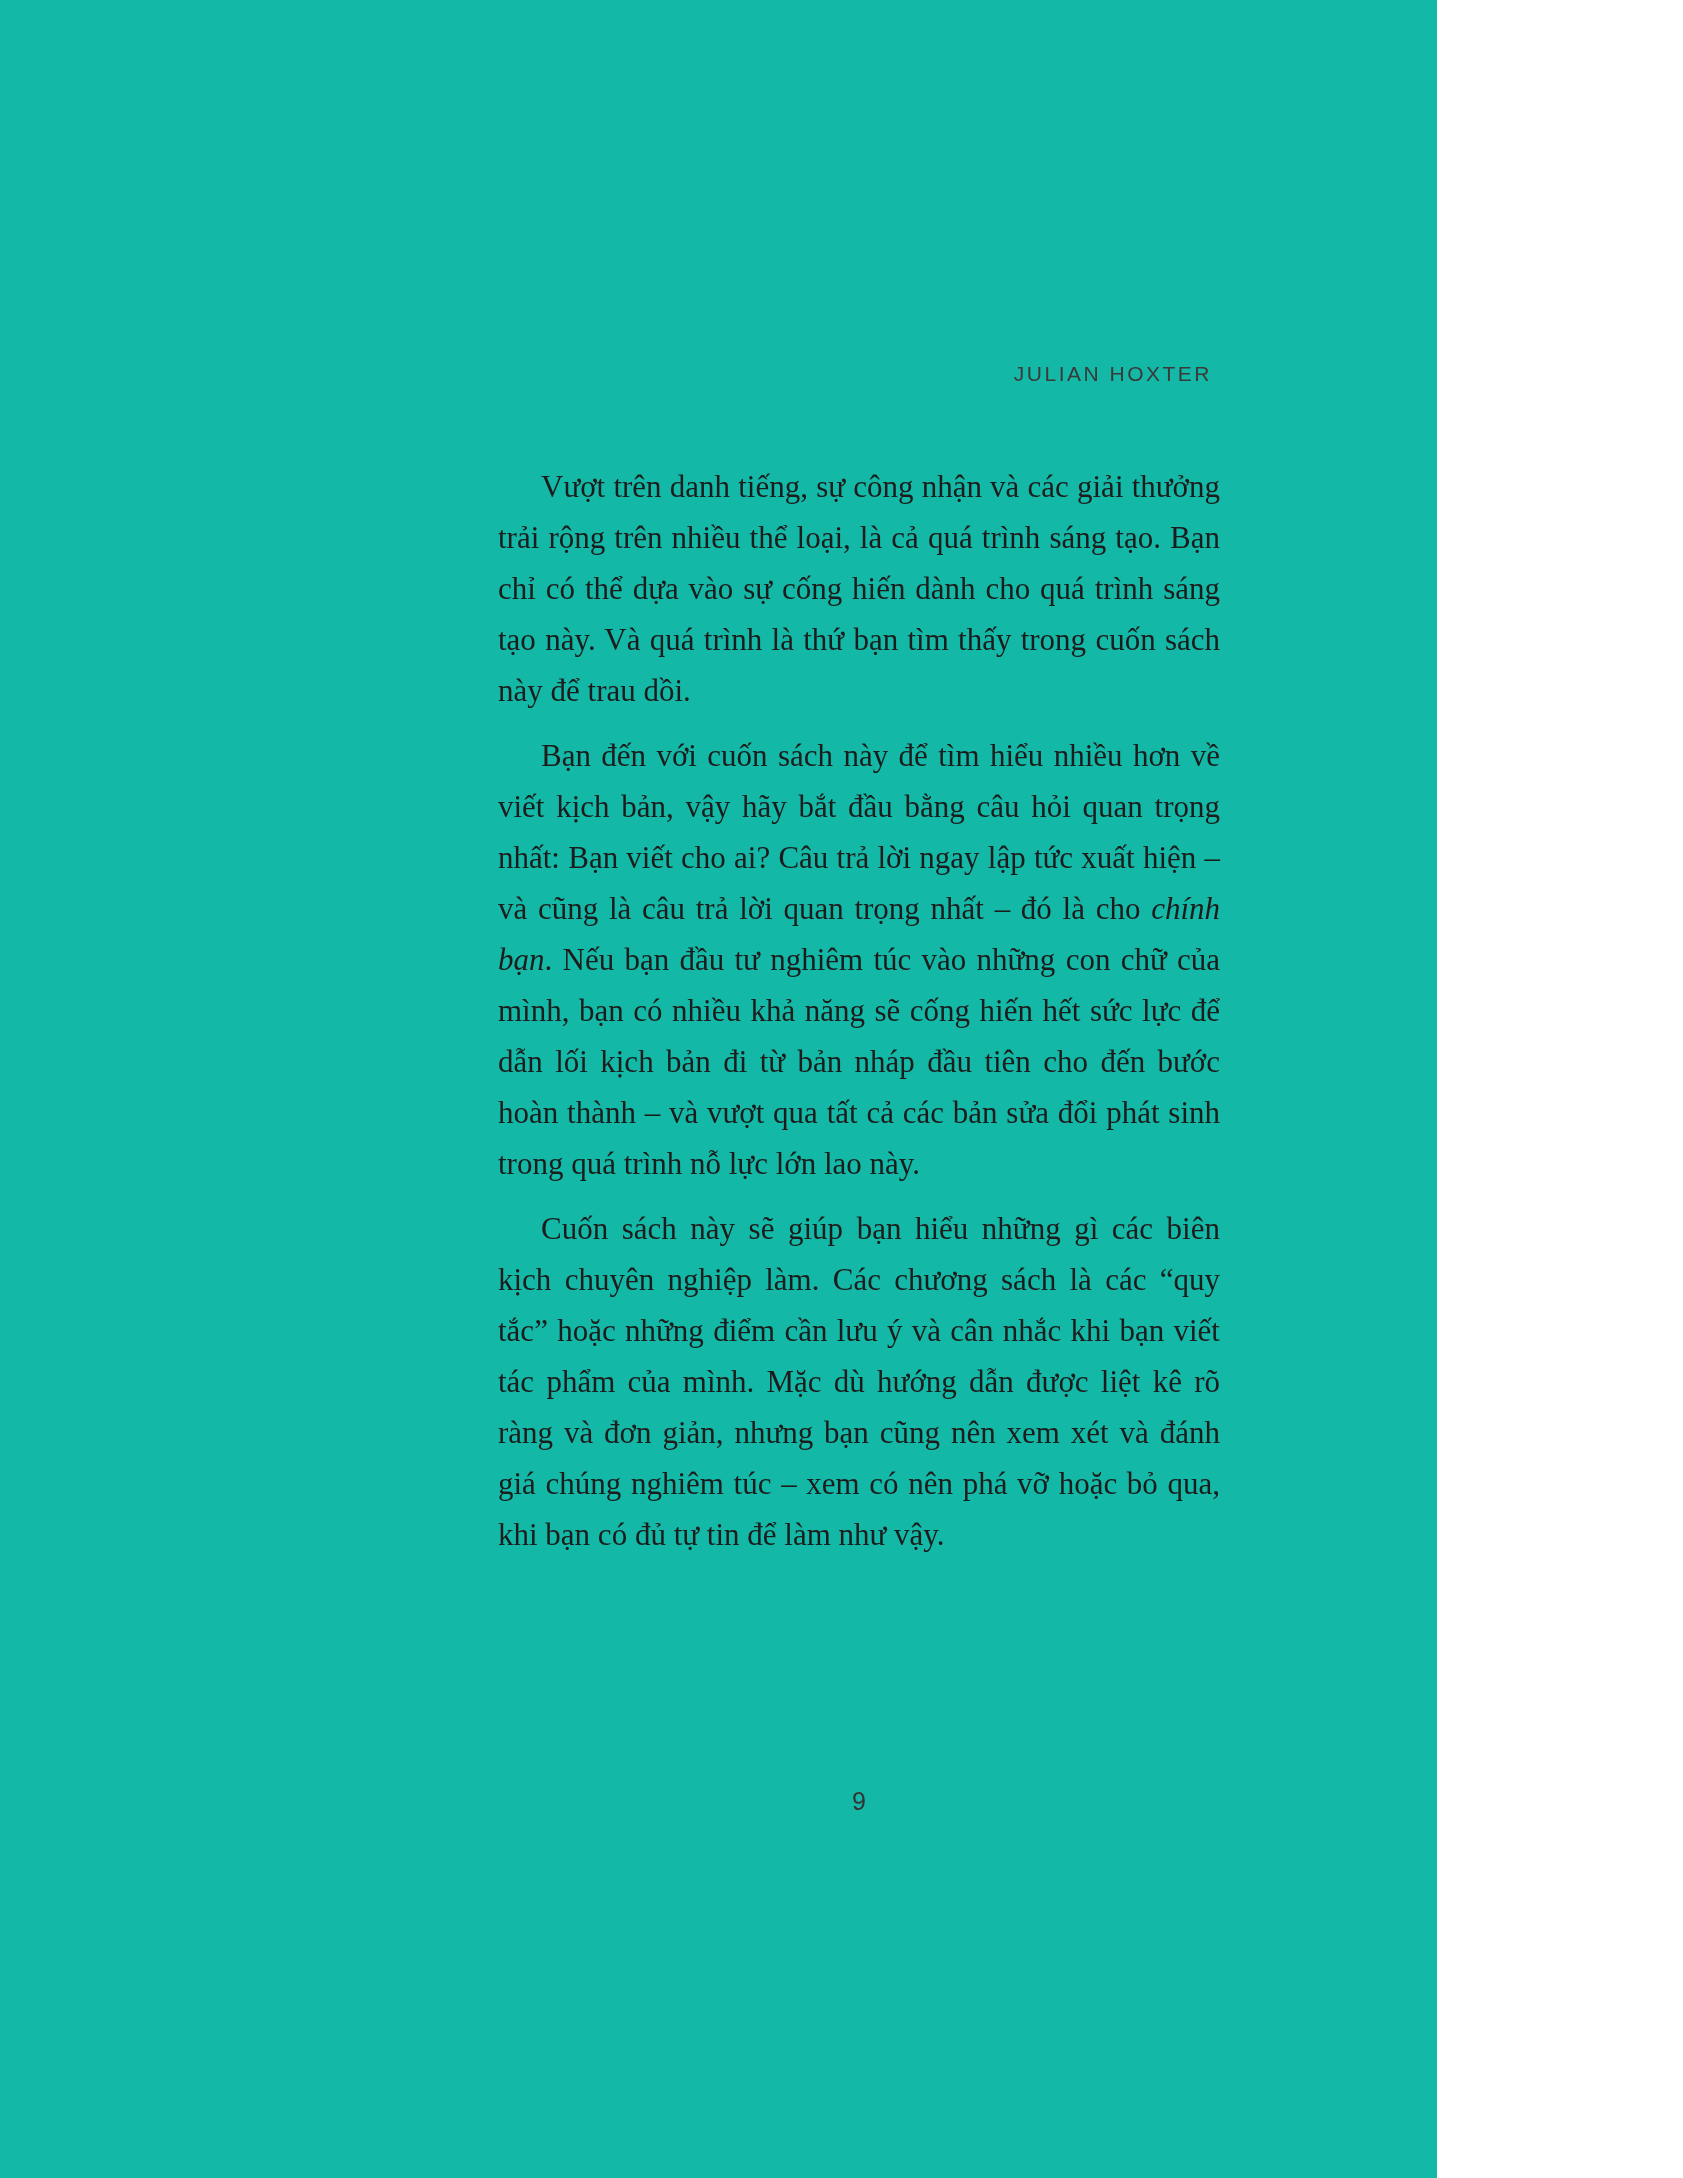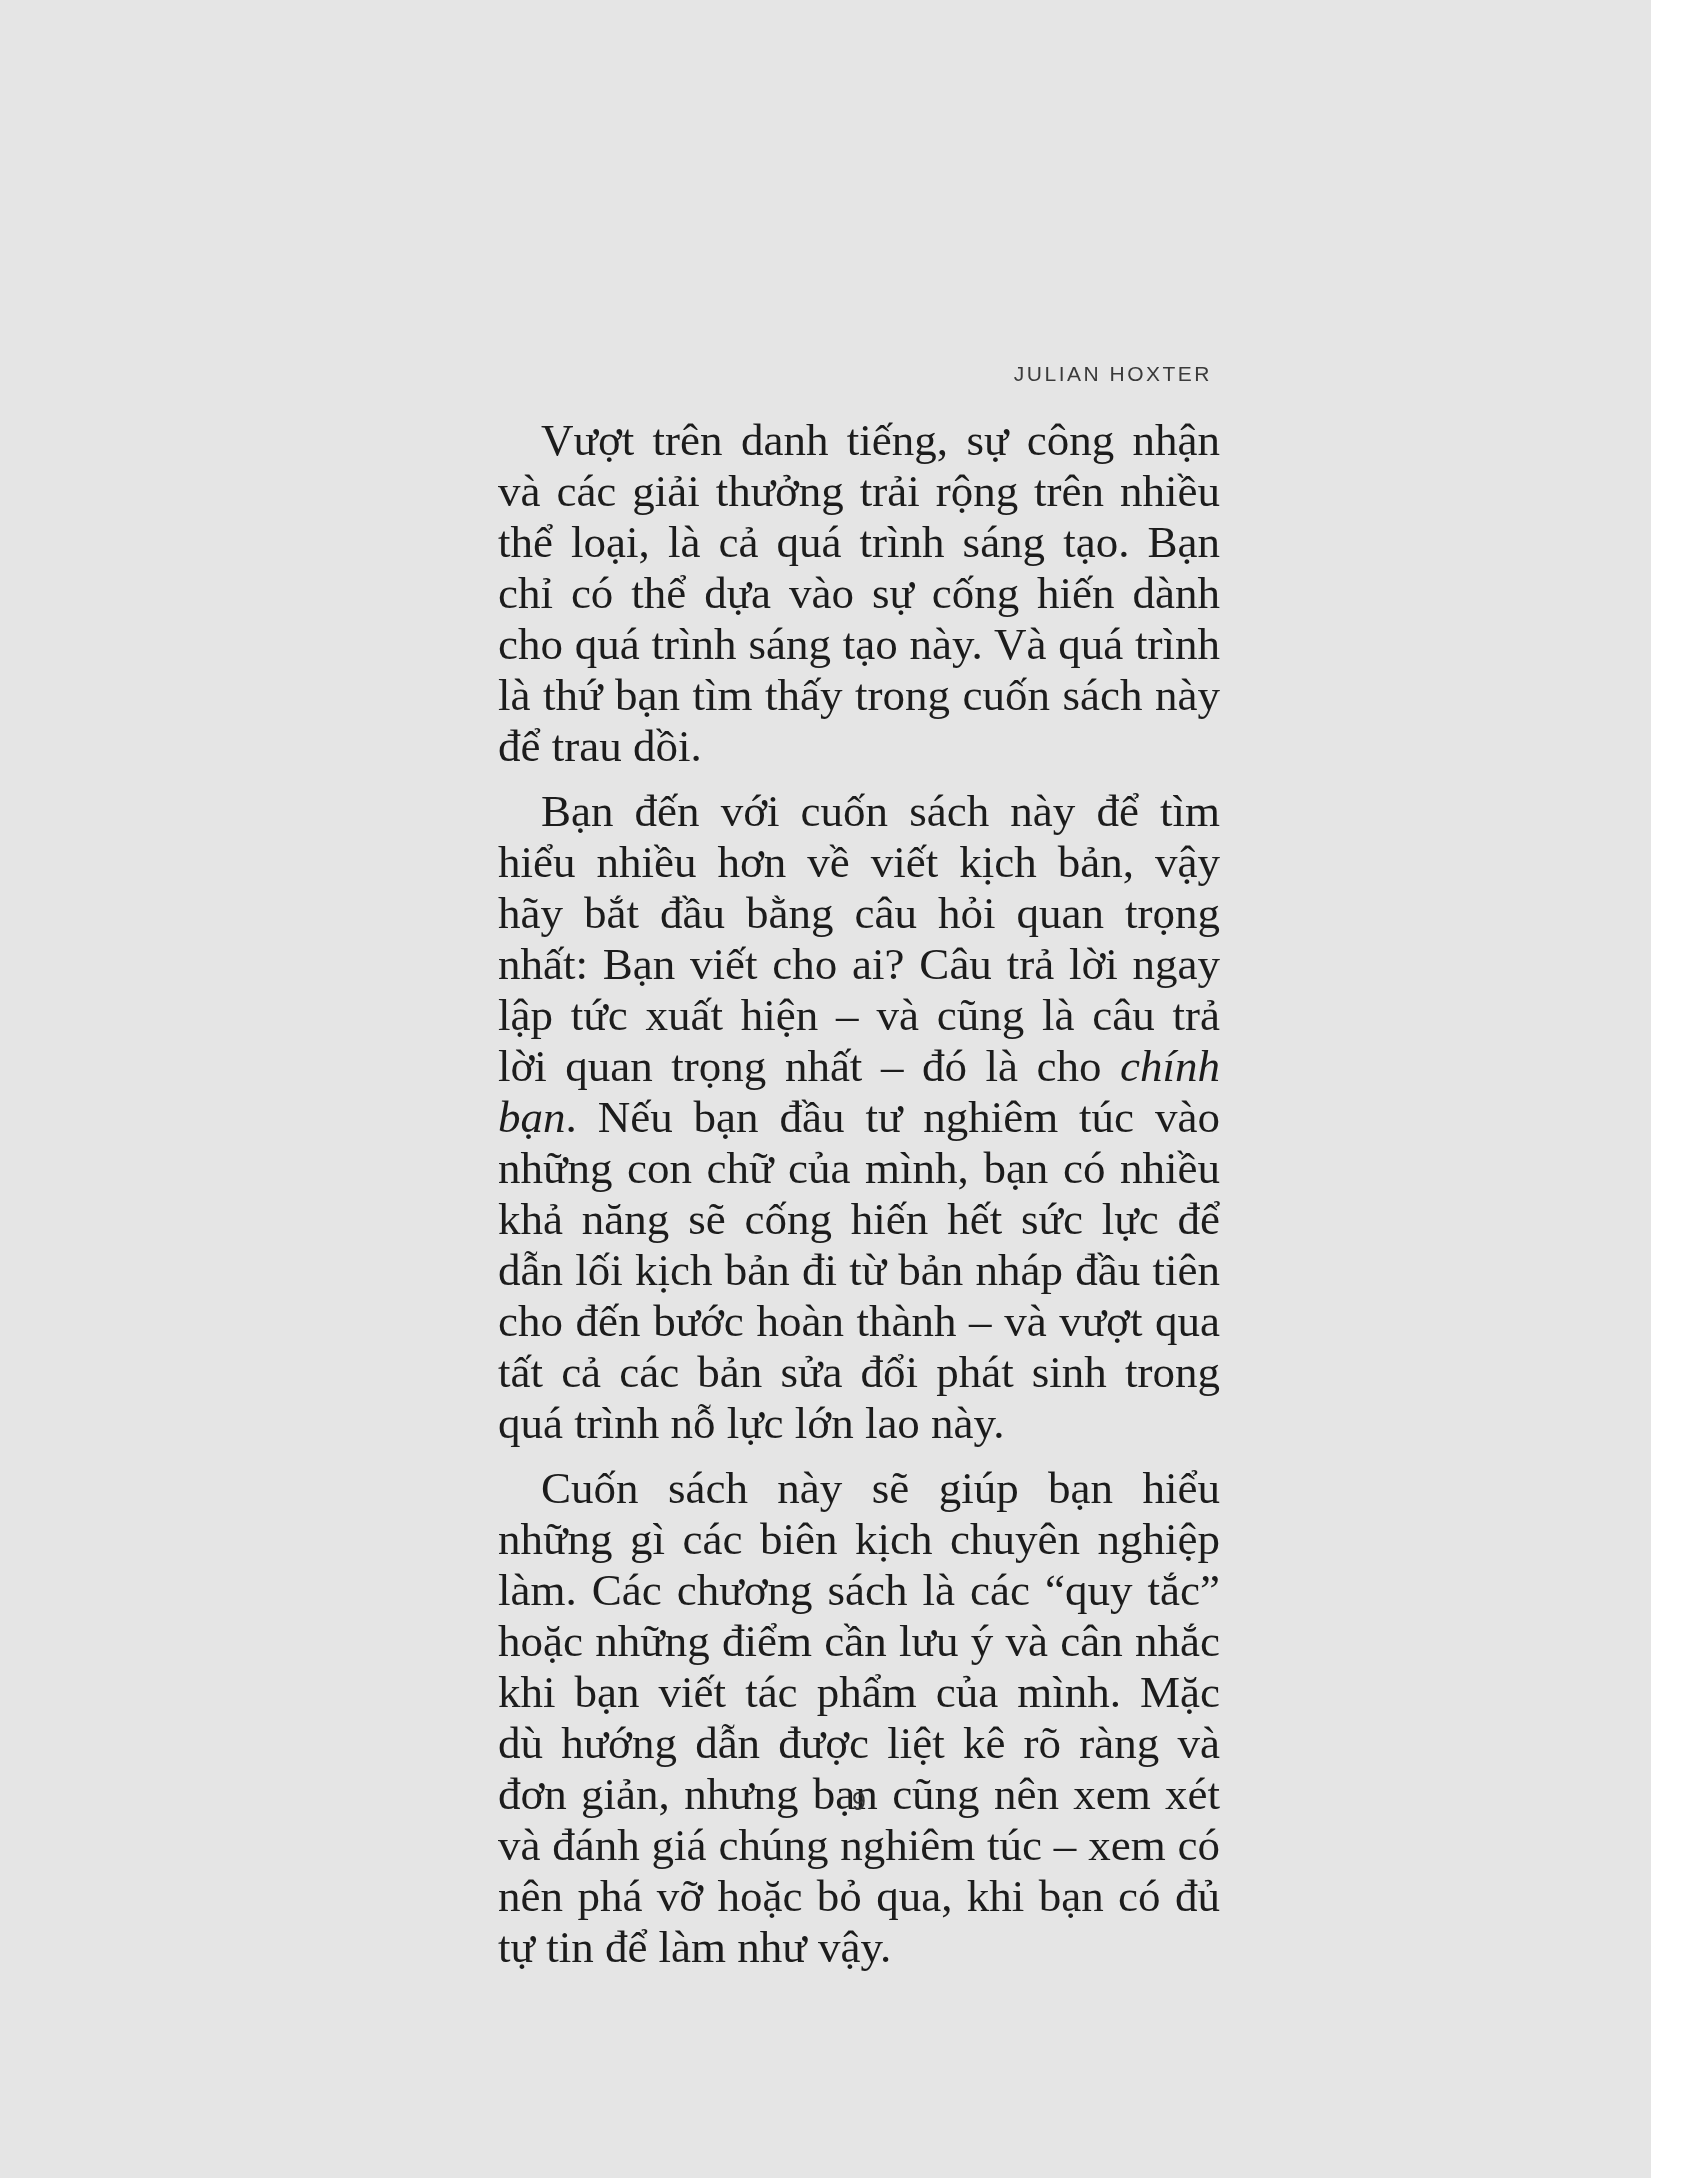--- a/index.html
+++ b/index.html
@@ -2,45 +2,45 @@
 <html lang="vi"><head>
 <meta charset="utf-8">
 <style>
   html, body {
     margin: 0;
     padding: 0;
     background: #ffffff;
   }
   .page {
     position: relative;
-    width: 1651px;
+    width: 1437px;
     height: 2178px;
-    background: #e5e5e5;
+    background: #14b8a6;
     overflow: hidden;
   }
   .text-column {
     position: absolute;
     left: 498px;
     top: 361px;
     width: 722px;
   }
   .running-header {
     text-align: right;
     padding-right: 8px;
     font-family: "Liberation Sans", sans-serif;
     font-weight: 400;
     font-size: 21px;
     line-height: 25px;
     letter-spacing: 2.5px;
     color: #3a3a3a;
   }
   .body-text {
-    margin-top: 29px;
+    margin-top: 75px;
     font-family: "Liberation Serif", "DejaVu Serif", serif;
-    font-size: 45px;
+    font-size: 31px;
     line-height: 51px;
     color: #1c1c1c;
     text-align: justify;
   }
   .para {
     margin: 0 0 14px 0;
     text-indent: 43px;
   }
   .para:last-child {
     margin-bottom: 0;

